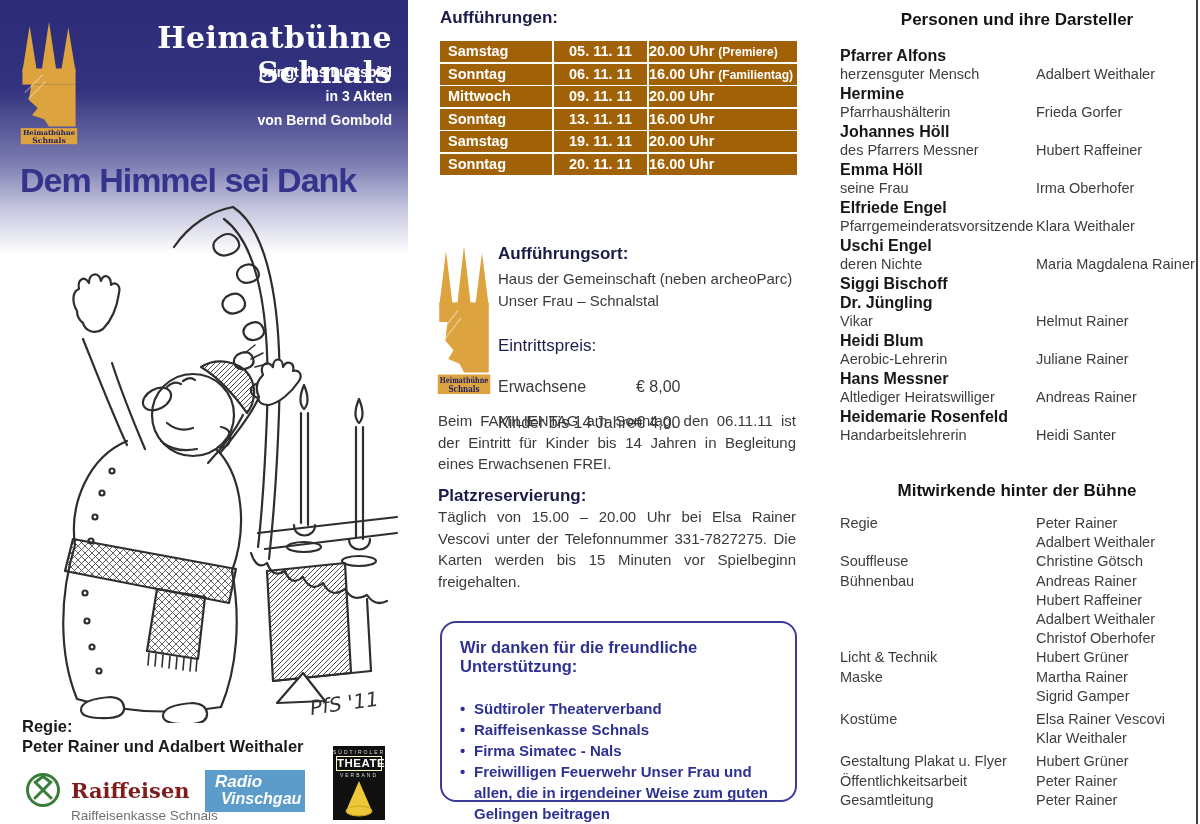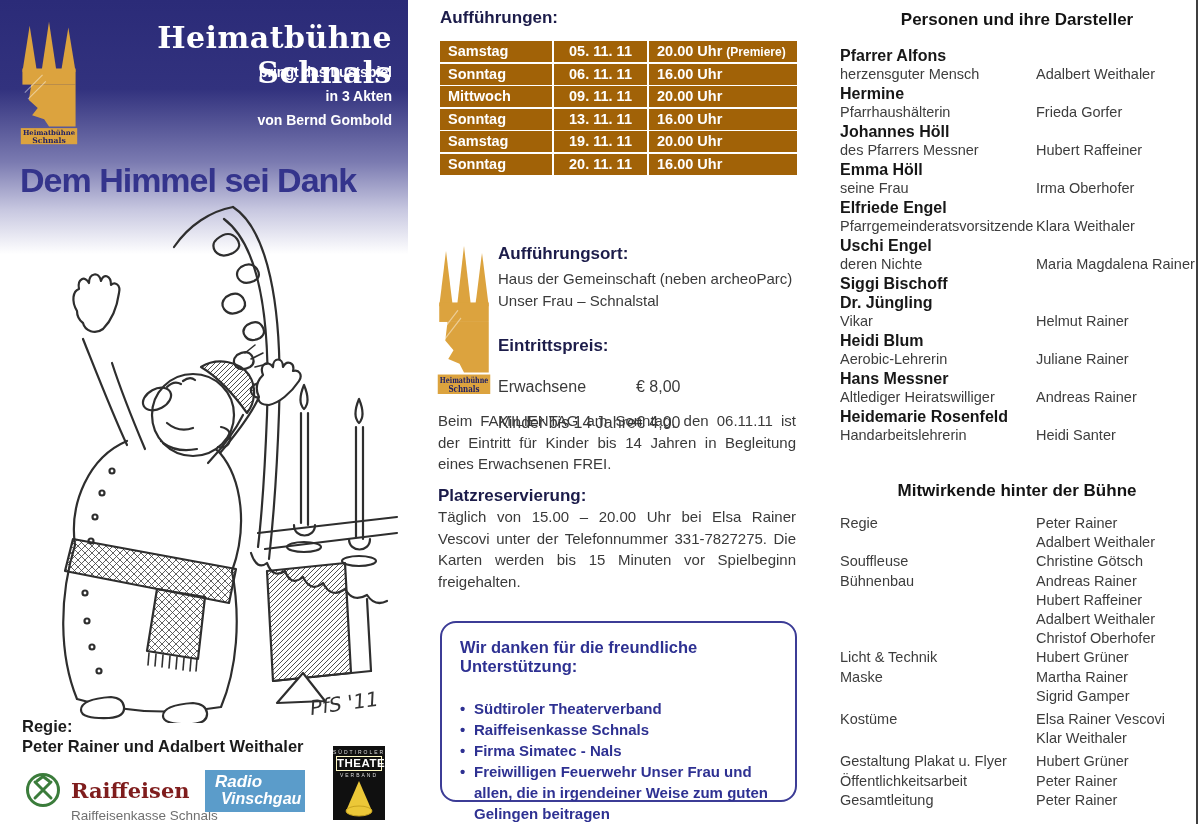--- a/index.html
+++ b/index.html
@@ -33,28 +33,28 @@
   .th-main{font-size:11.5px;font-weight:bold;letter-spacing:.5px;border:1px solid #fef9c3;margin:1px 3px;line-height:13px;}
   .scan-line{position:absolute;left:1196px;top:0;width:2px;height:824px;background:#3f3f3f;}
 
   
   .h-mid{position:absolute;font-size:17px;font-weight:bold;color:#1c1c4a;}
   .schedule{position:absolute;left:440px;top:41px;width:357px;}
   .srow{display:flex;margin-bottom:1.5px;}
   .cell{background:#a16207;color:#fff;font-weight:bold;font-size:14.5px;line-height:21px;height:21px;}
   .c-day{width:104px;padding-left:8px;margin-right:2px;}
   .c-date{width:93px;text-align:center;margin-right:2px;}
-  .c-time{flex:1;padding-left:8px;}
+  .c-time{flex:1;}
   .c-note{font-size:12px;}
   .venue-block{position:absolute;left:437px;top:244px;width:362px;}
   .venue-logo{position:absolute;left:0;top:2px;}
   .venue-text{margin-left:61px;}
   .vt-head{font-size:17px;font-weight:bold;color:#1c1c4a;margin-bottom:4px;}
   .vt-line{font-size:15px;color:#3a3a3a;line-height:22px;}
-  .price-head{font-size:17px;font-weight:bold;color:#1c1c4a;margin-top:24px;margin-bottom:20px;}
+  .price-head{font-size:17px;font-weight:normal;color:#1c1c4a;margin-top:24px;margin-bottom:20px;}
   .price-row{font-size:16px;color:#3a3a3a;line-height:22px;margin-top:14px;}
   .price-label{display:inline-block;width:138px;}
   .para{position:absolute;width:358px;font-size:15px;color:#3a3a3a;line-height:21.5px;text-align:justify;}
   .thanks-box{position:absolute;left:440px;top:621px;width:357px;height:181px;border:2px solid #3c3c96;
       border-radius:16px;box-sizing:border-box;padding:15px 18px;}
   .thanks-head{font-size:16.5px;font-weight:bold;color:#2e3192;}
   .thanks-list{margin-top:22px;}
   .thanks-item{position:relative;padding-left:14px;font-size:15px;font-weight:bold;color:#2e3192;line-height:21px;}
   .thanks-item::before{content:"•";position:absolute;left:0;}
 

